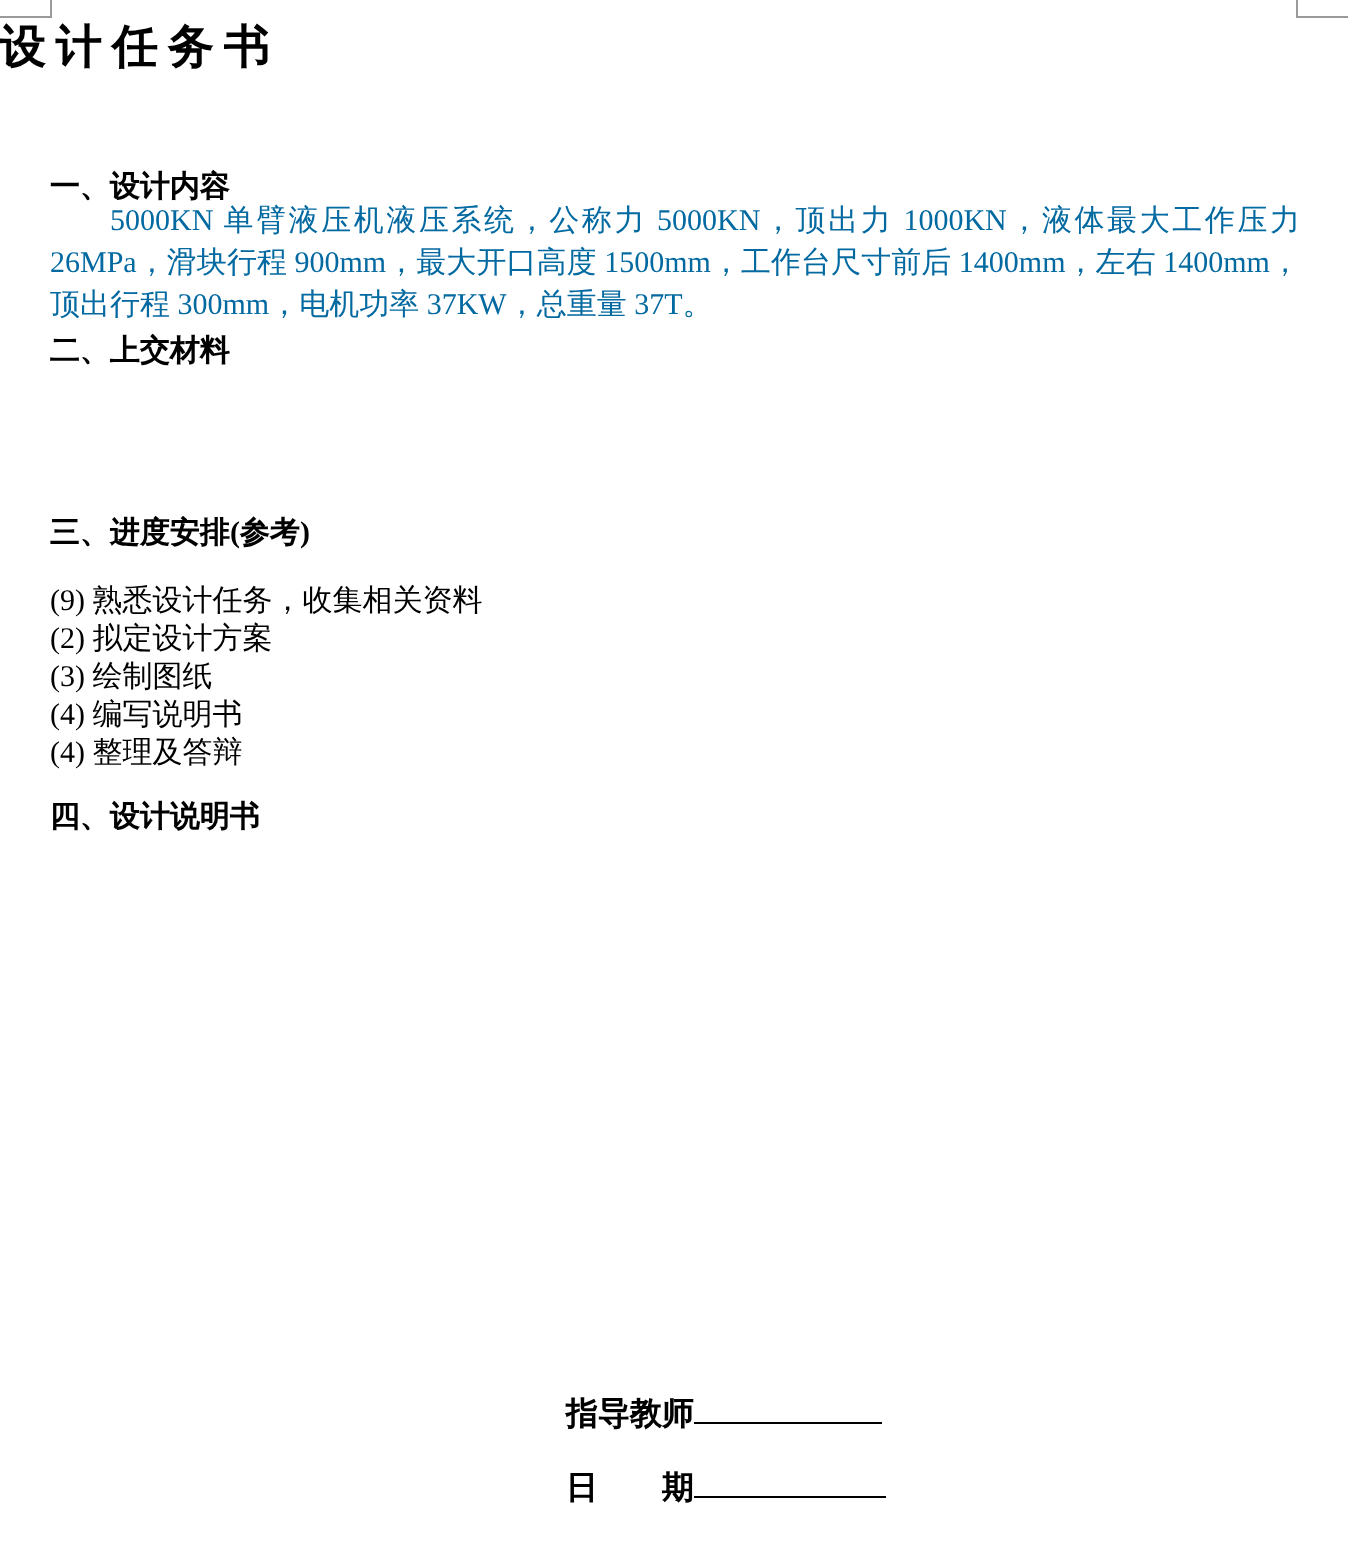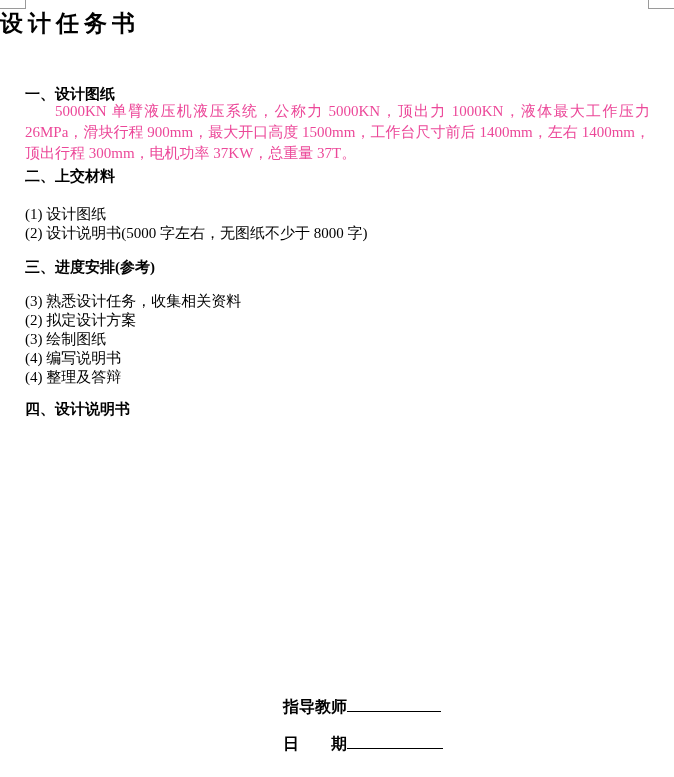--- a/index.html
+++ b/index.html
@@ -97,35 +97,31 @@
 </head>
 <body>
 
 <div class="page">
 
   <div class="corner-mark tl"></div>
   <div class="corner-mark tr"></div>
 
   <div class="doc-title">设计任务书</div>
 
-  <div class="sec-heading" id="sec1-h">一、设计图纸</div>
+  <div class="sec-heading" id="sec1-h">一、设计内容</div>
 
-  <div class="blue-para" id="sec1-p" style="color: #ec4899;">5000KN 单臂液压机液压系统，公称力 5000KN，顶出力 1000KN，液体最大工作压力 26MPa，滑块行程 900mm，最大开口高度 1500mm，工作台尺寸前后 1400mm，左右 1400mm，顶出行程 300mm，电机功率 37KW，总重量 37T。</div>
+  <div class="blue-para" id="sec1-p" style="color: #0369a1;">5000KN 单臂液压机液压系统，公称力 5000KN，顶出力 1000KN，液体最大工作压力 26MPa，滑块行程 900mm，最大开口高度 1500mm，工作台尺寸前后 1400mm，左右 1400mm，顶出行程 300mm，电机功率 37KW，总重量 37T。</div>
 
   <div class="sec-heading" id="sec2-h">二、上交材料</div>
 
-  <div class="doc-list" id="sec2-list">
-    <div class="line">(1) 设计图纸</div>
-    <div class="line">(2) 设计说明书(5000 字左右，无图纸不少于 8000 字)</div>
-  </div>
 
   <div class="sec-heading" id="sec3-h">三、进度安排(参考)</div>
 
   <div class="doc-list" id="sec3-list">
-    <div class="line">(3) 熟悉设计任务，收集相关资料</div>
+    <div class="line">(9) 熟悉设计任务，收集相关资料</div>
     <div class="line">(2) 拟定设计方案</div>
     <div class="line">(3) 绘制图纸</div>
     <div class="line">(4) 编写说明书</div>
     <div class="line">(4) 整理及答辩</div>
   </div>
 
   <div class="sec-heading" id="sec4-h">四、设计说明书</div>
 
 
   <div class="sign-line" id="advisor-line">

